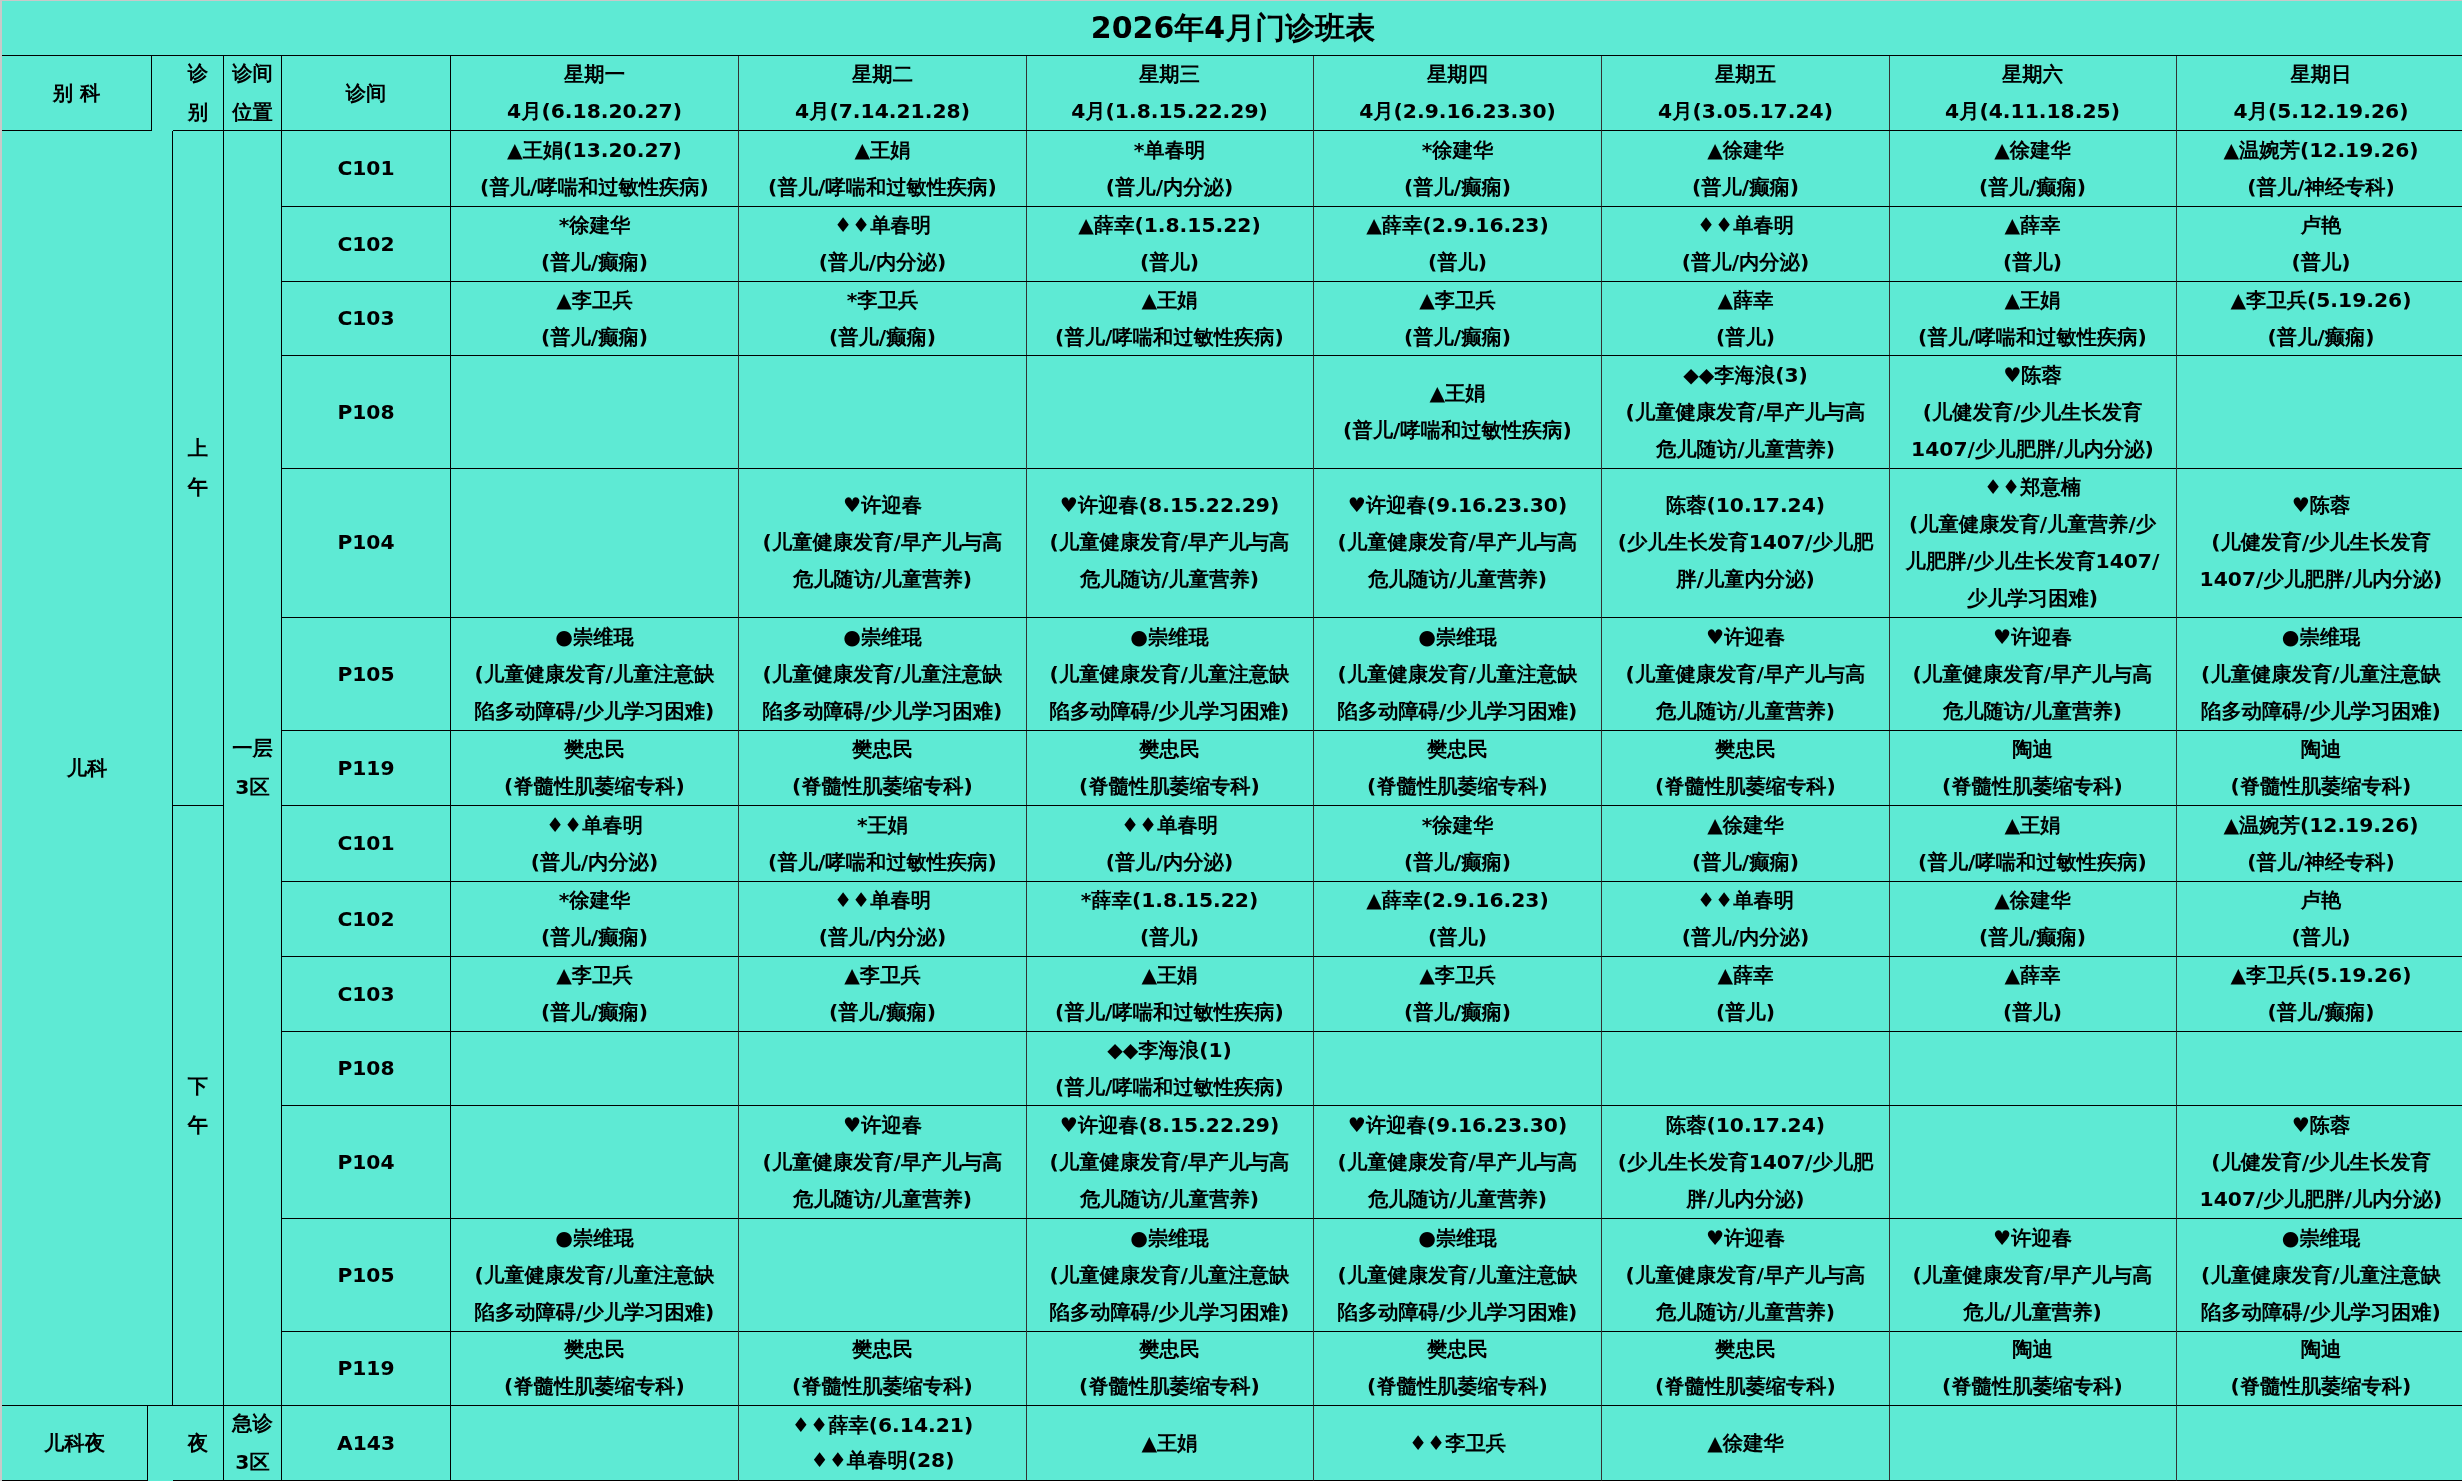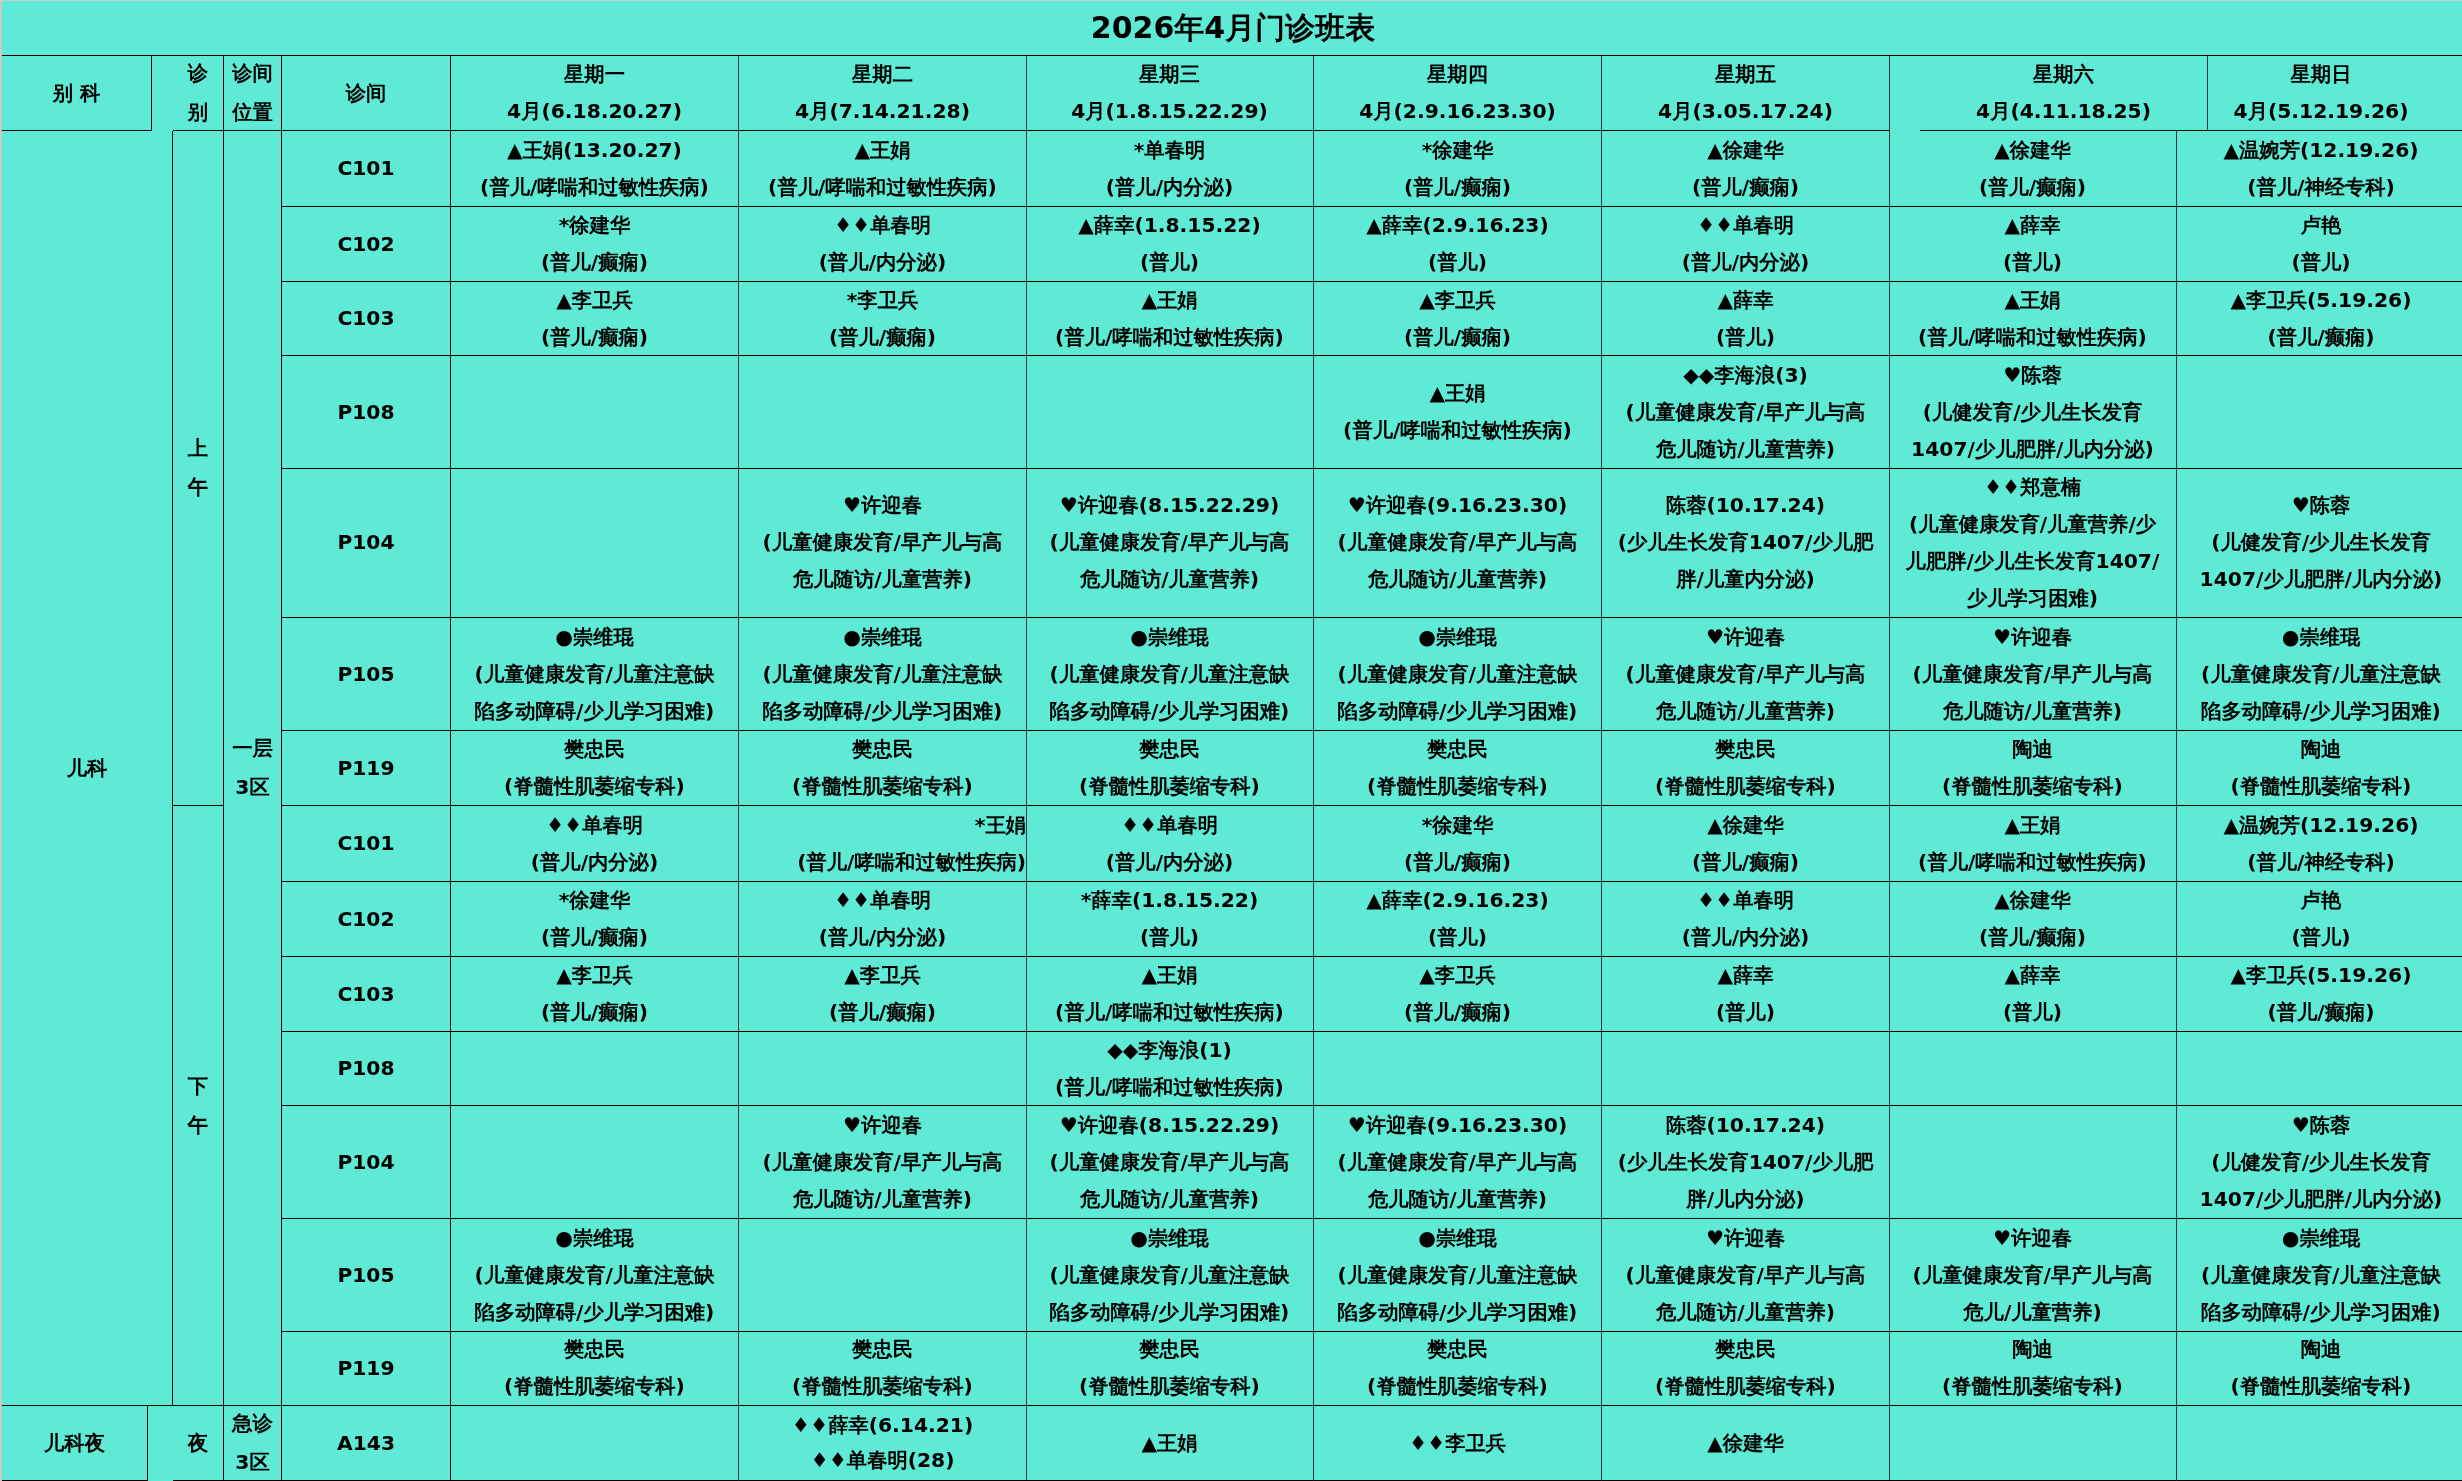--- a/index.html
+++ b/index.html
@@ -78,21 +78,21 @@
         <span class="line">4月(1.8.15.22.29)</span>
       </div>
       <div class="cell thin-r" style="left: 1312px; top: 55px; width: 288px; height: 75px;">
         <span class="line">星期四</span>
         <span class="line">4月(2.9.16.23.30)</span>
       </div>
       <div class="cell thin-r" style="left: 1600px; top: 55px; width: 288px; height: 75px;">
         <span class="line">星期五</span>
         <span class="line">4月(3.05.17.24)</span>
       </div>
-      <div class="cell thin-r" style="left: 1887px; top: 55px; width: 288px; height: 75px; margin-left: 31px;">
+      <div class="cell thin-r" style="left: 1887px; top: 55px; width: 288px; height: 75px;">
         <span class="line">星期六</span>
         <span class="line">4月(4.11.18.25)</span>
       </div>
       <div class="cell no-r" style="left: 2175px; top: 55px; width: 288px; height: 75px;">
         <span class="line">星期日</span>
         <span class="line">4月(5.12.19.26)</span>
       </div>
       <div class="cell" style="left: 0px; top: 130px; width: 171px; height: 1275px;">
         <span class="line">儿科</span>
       </div>
@@ -326,21 +326,21 @@
         <span class="line">陶迪</span>
         <span class="line">(脊髓性肌萎缩专科)</span>
       </div>
       <div class="cell" style="left: 280px; top: 805px; width: 169px; height: 76px;">
         <span class="line">C101</span>
       </div>
       <div class="cell thin-r" style="left: 449px; top: 805px; width: 288px; height: 76px;">
         <span class="line">♦♦单春明</span>
         <span class="line">(普儿/内分泌)</span>
       </div>
-      <div class="cell thin-r" style="left: 737px; top: 805px; width: 288px; height: 76px; align-items: flex-end;">
+      <div class="cell thin-r" style="left: 737px; top: 805px; width: 288px; height: 76px;">
         <span class="line">*王娟</span>
         <span class="line">(普儿/哮喘和过敏性疾病)</span>
       </div>
       <div class="cell thin-r" style="left: 1024px; top: 805px; width: 288px; height: 76px;">
         <span class="line">♦♦单春明</span>
         <span class="line">(普儿/内分泌)</span>
       </div>
       <div class="cell thin-r" style="left: 1312px; top: 805px; width: 288px; height: 76px;">
         <span class="line">*徐建华</span>
         <span class="line">(普儿/癫痫)</span>

